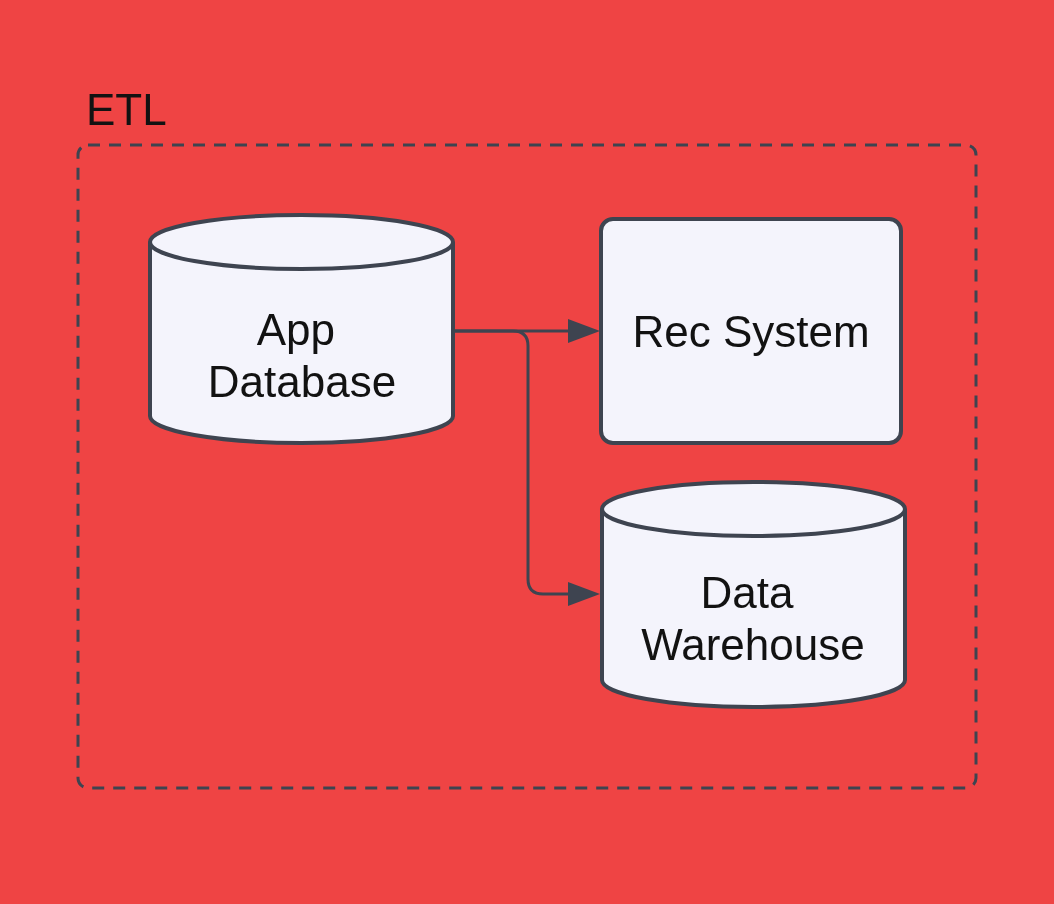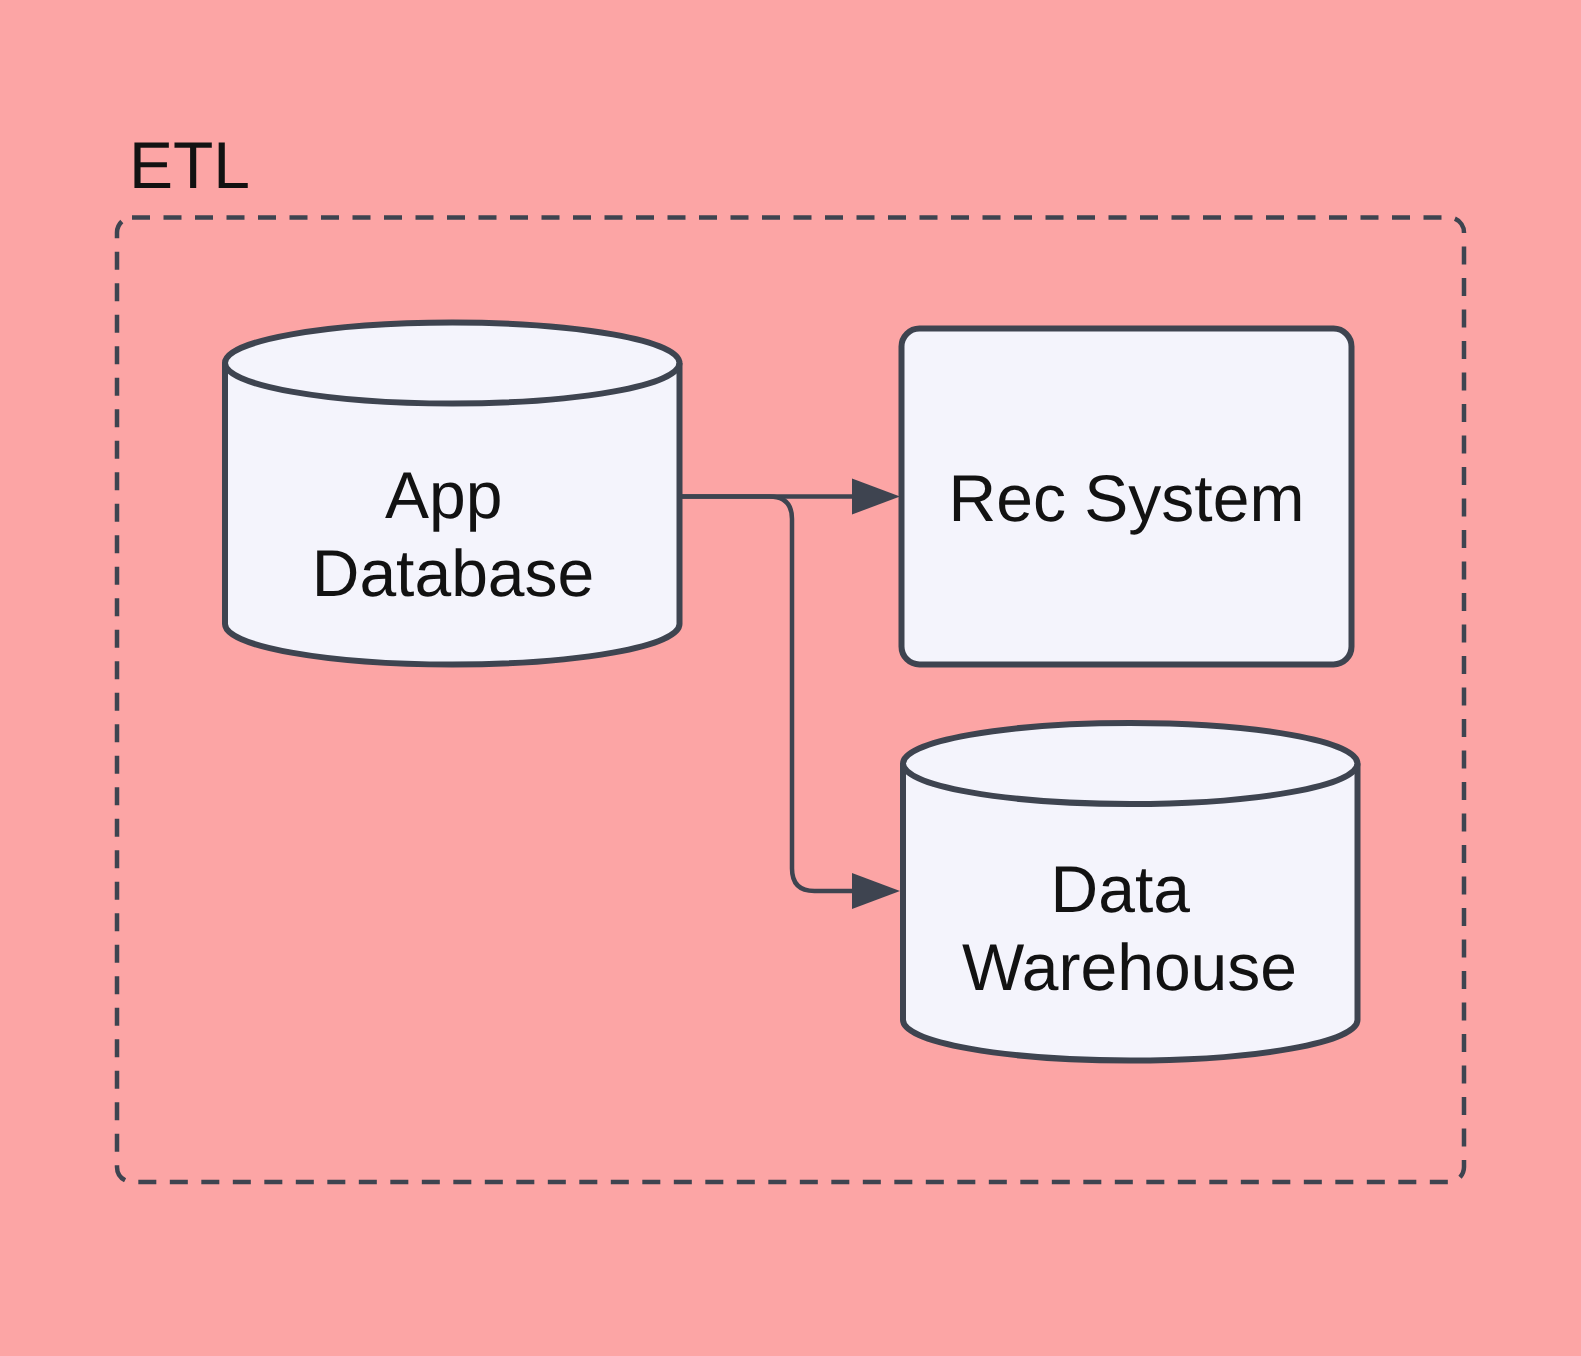--- a/index.html
+++ b/index.html
@@ -4,21 +4,21 @@
 <style>
   html, body {
     margin: 0;
     padding: 0;
     background: #ffffff;
   }
   .canvas {
     position: relative;
     width: 1054px;
     height: 904px;
-    background: #fca5a5;
+    background: #ef4444;
     overflow: hidden;
     font-family: "Liberation Sans", sans-serif;
   }
   svg text {
     font-family: "Liberation Sans", sans-serif;
     fill: #121212;
   }
   .group-boundary {
     fill: none;
     stroke: #3E4450;

